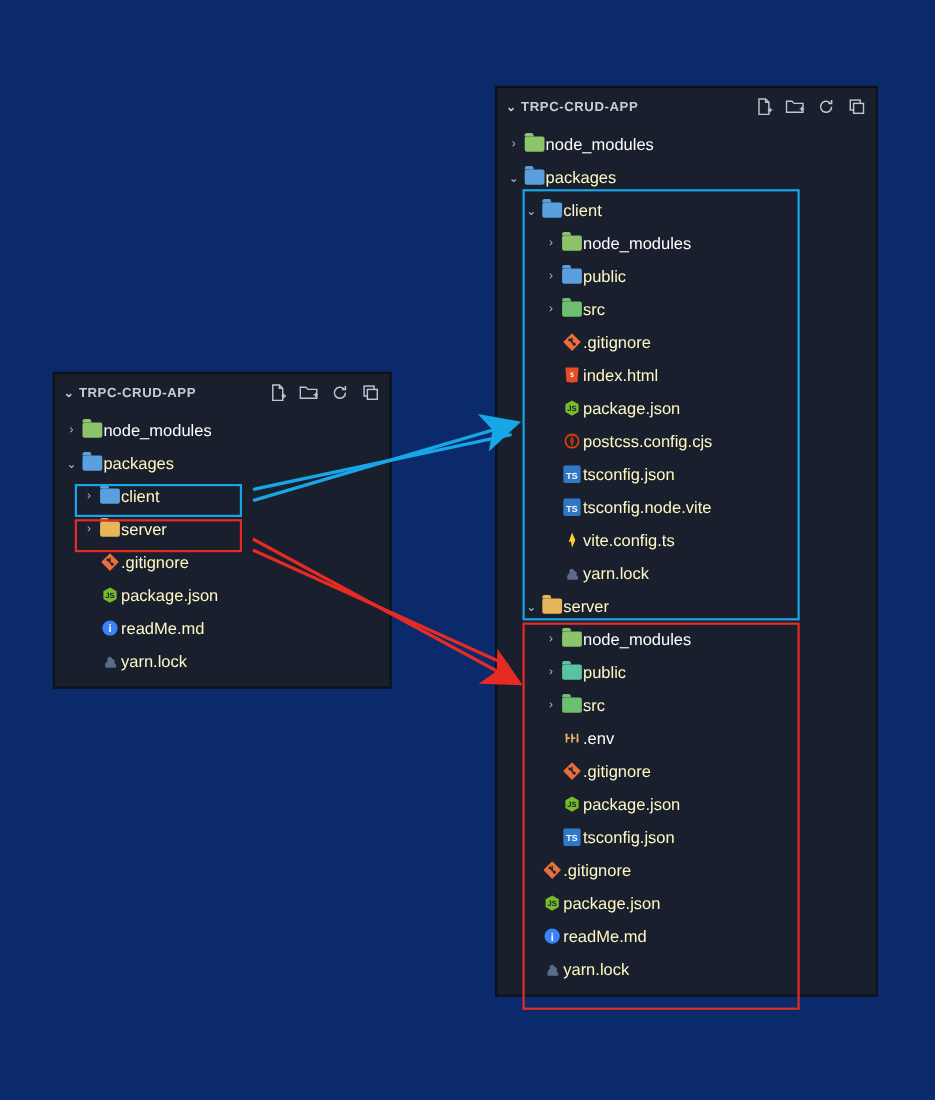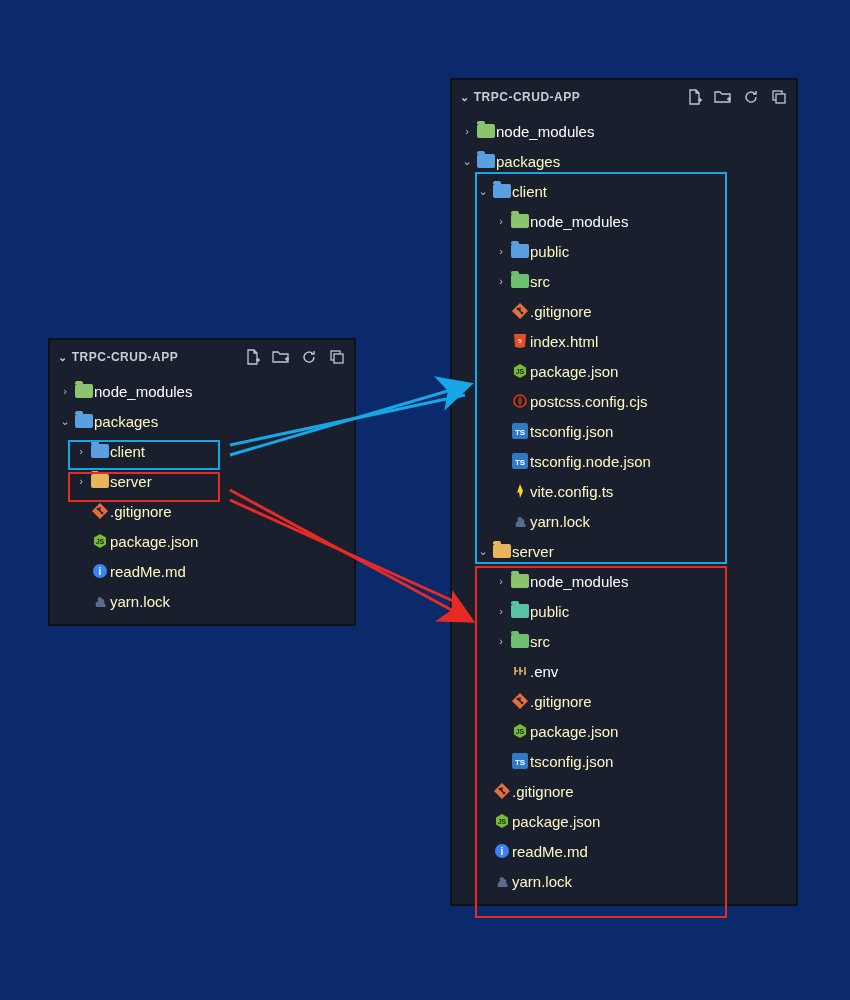--- a/index.html
+++ b/index.html
@@ -327,21 +327,21 @@
         <span class="label">tsconfig.json</span>
       </div>
       <div class="row ind2">
         <span class="chev"></span>
         <span class="ficon">
           <svg width="16" height="16" viewBox="0 0 16 16">
             <rect width="16" height="16" rx="2" fill="#3178c6"></rect>
             <text x="8" y="12" font-size="8" text-anchor="middle" fill="#fff" font-weight="bold">TS</text>
           </svg>
         </span>
-        <span class="label">tsconfig.node.json</span>
+        <span class="label">tsconfig.node.vite</span>
       </div>
       <div class="row ind2">
         <span class="chev"></span>
         <span class="ficon">
           <svg width="16" height="16" viewBox="0 0 16 16">
             <path fill="#ffd028" d="M8 1l3 7-3 7-1-6-2 1z"></path>
           </svg>
         </span>
         <span class="label">vite.config.ts</span>
       </div>

